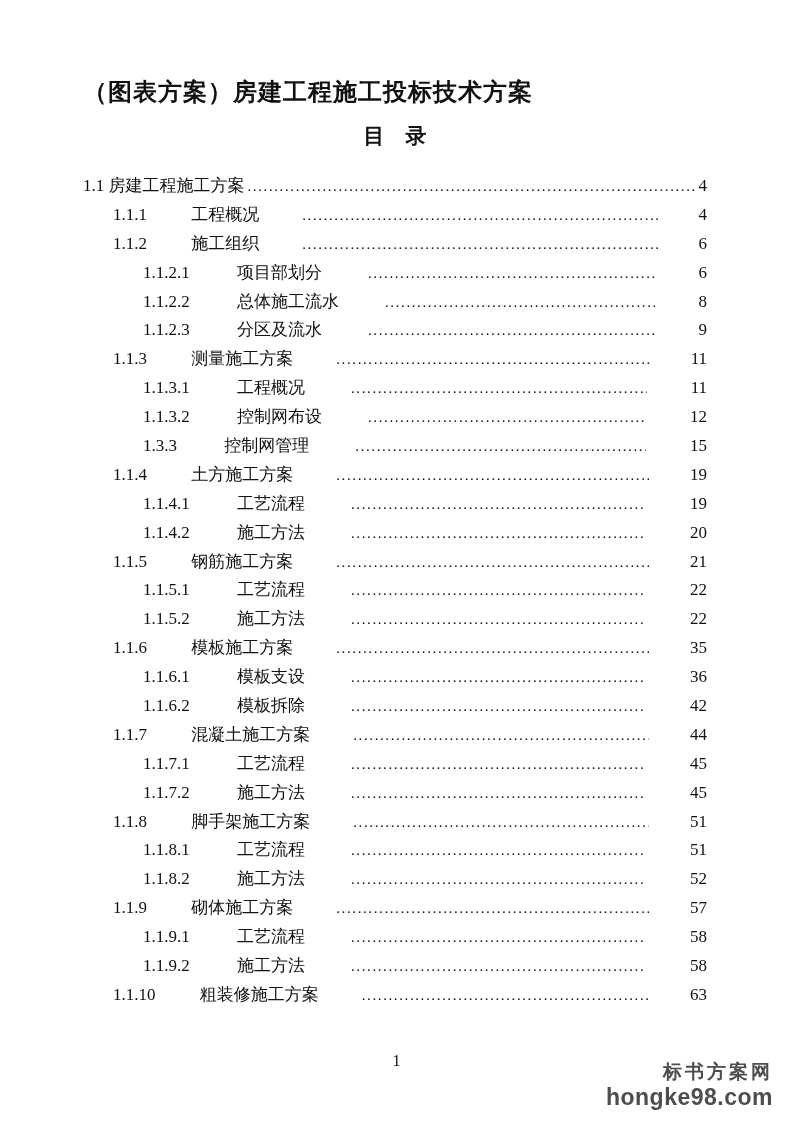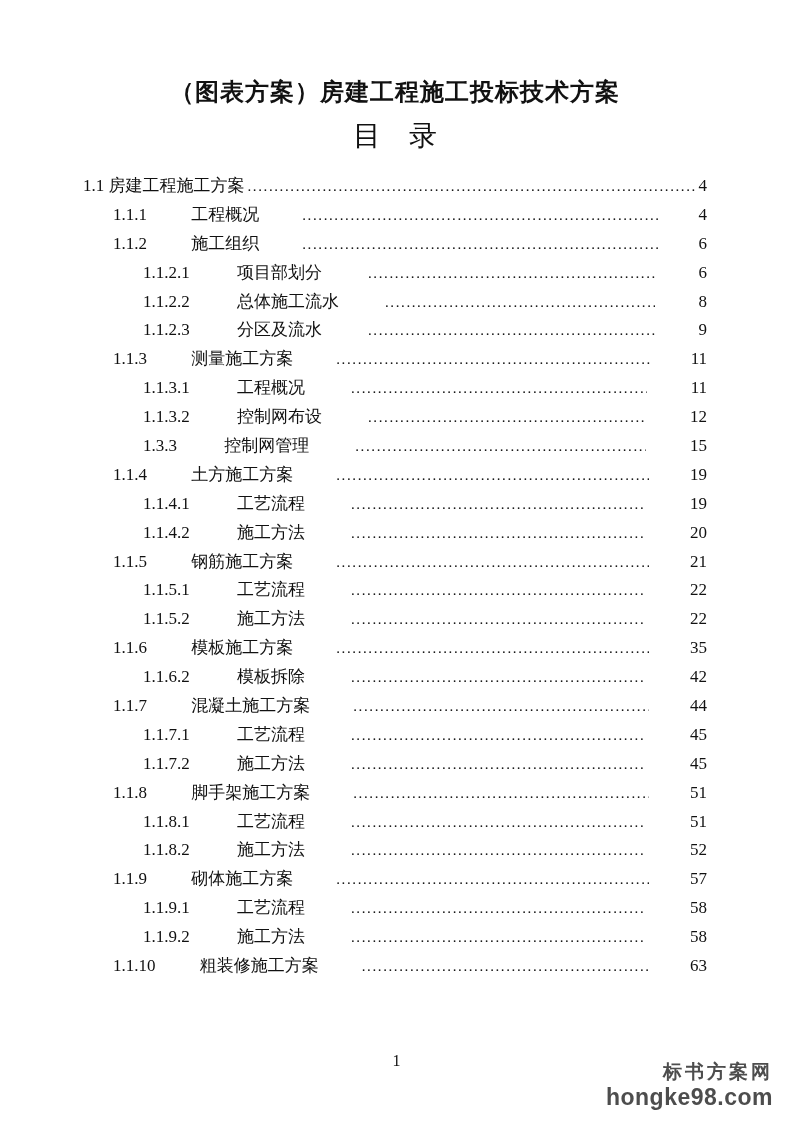--- a/index.html
+++ b/index.html
@@ -19,29 +19,28 @@
   .content {
     position: absolute;
     left: 83px;
     top: 76px;
     width: 624px;
   }
   .doc-title {
     margin: 0;
     font-size: 24px;
     font-weight: bold;
-    text-align: center;
     line-height: 32px;
     letter-spacing: 1px;
     white-space: pre;
   }
   .toc-heading {
     margin: 14px 0 0 0;
-    font-size: 28px;
-    font-weight: normal;
+    font-size: 21px;
+    font-weight: bold;
     text-align: center;
     line-height: 28px;
     white-space: pre;
   }
   .toc-list {
     margin-top: 22px;
   }
   .toc-row {
     display: flex;
     align-items: flex-start;
@@ -203,20 +202,26 @@
           <span class="leader"></span>
           <span class="toc-page">22</span>
         </div>
         <div class="toc-row level-2">
           <span class="toc-num">1.1.6 </span>
           <span class="toc-label">模板施工方案</span>
           <span class="leader"></span>
           <span class="toc-page">35</span>
         </div>
         <div class="toc-row level-3">
+          <span class="toc-num">1.1.6.1 </span>
+          <span class="toc-label">模板支设</span>
+          <span class="leader"></span>
+          <span class="toc-page">36</span>
+        </div>
+        <div class="toc-row level-3">
           <span class="toc-num">1.1.6.2 </span>
           <span class="toc-label">模板拆除</span>
           <span class="leader"></span>
           <span class="toc-page">42</span>
         </div>
         <div class="toc-row level-2">
           <span class="toc-num">1.1.7 </span>
           <span class="toc-label">混凝土施工方案</span>
           <span class="leader"></span>
           <span class="toc-page">44</span>

